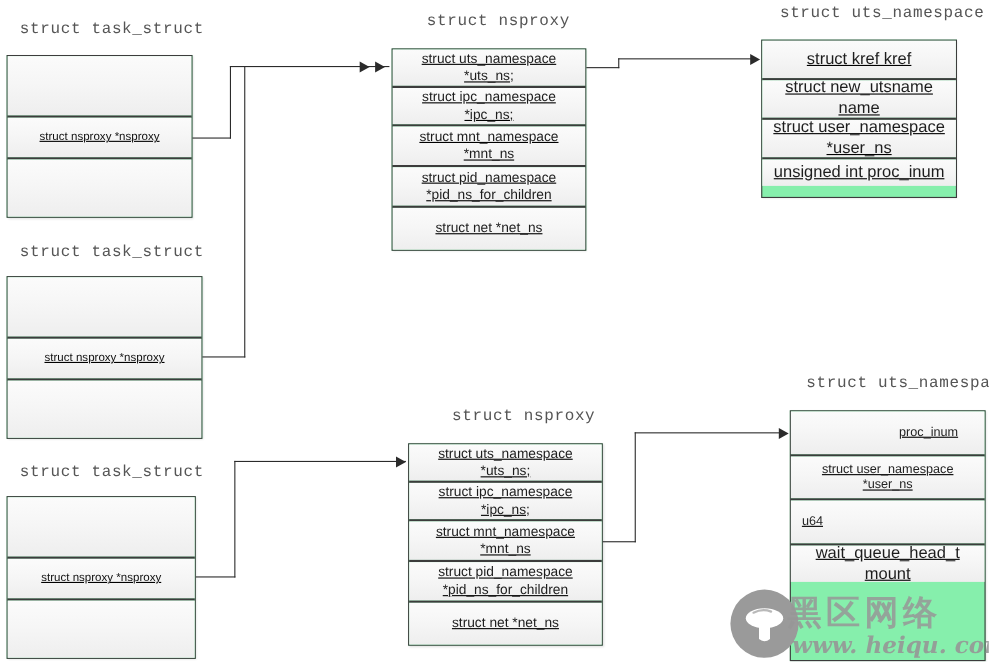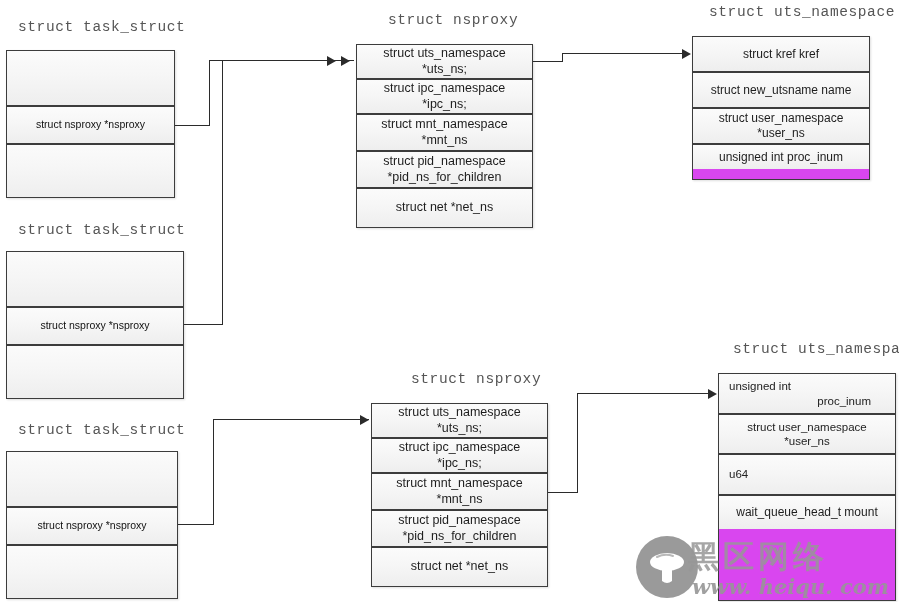--- a/index.html
+++ b/index.html
@@ -24,22 +24,23 @@
     color: #555555;
     letter-spacing: 0.6px;
     white-space: nowrap;
   }
 
   
   .struct-box {
     position: absolute;
     box-sizing: border-box;
     border: 1px solid #3c3c3c;
-    background: #d946ef;
+    background: #86efac;
     box-shadow: 1px 1px 2px rgba(0,0,0,0.13);
+    text-decoration: underline;
   }
   .row {
     position: relative;
     box-sizing: border-box;
     width: 100%;
     background: linear-gradient(to bottom, #fbfbfb 0%, #f6f6f6 45%, #eeeeee 100%);
     border-bottom: 2px solid #3c3c3c;
     display: flex;
     align-items: center;
     justify-content: center;
@@ -50,21 +51,21 @@
     overflow: hidden;
   }
   .row:last-child { border-bottom: none; }
   .row .txt { display: block; padding: 0 6px; white-space: pre-line; }
 
   
   .task-row .txt { font-size: 10.5px; color: #111; }
 
   
   .ns-row .txt { font-size: 12.5px; color: #1d1d1d; }
-  .uts-row .txt { font-size: 12px; color: #1d1d1d; }
+  .uts-row .txt { font-size: 15px; color: #1d1d1d; }
 
   
   .split {
     display: block;
     width: 100%;
     padding: 0 10px;
     box-sizing: border-box;
     text-align: left;
   }
   .split .a { display: block; }
@@ -214,21 +215,20 @@
     </div>
     <div class="row uts-row" style="height:24px;">
       <span class="txt">unsigned int proc_inum</span>
     </div>
   </div>
 
   <div class="struct-title" style="left:733px; top:341px;">struct uts_namespace</div>
   <div class="struct-box" style="left:718px; top:373px; width:178px; height:228px;">
     <div class="row uts-row" style="height:41px;">
       <span class="split">
-        <span class="a">unsigned int</span>
         <span class="b">proc_inum</span>
       </span>
     </div>
     <div class="row uts-row" style="height:40px;">
       <span class="split" style="text-align:center;">
         <span class="a" style="text-align:center;">struct user_namespace</span>
         <span class="b" style="text-align:center; padding-right:0;">*user_ns</span>
       </span>
     </div>
     <div class="row uts-row" style="height:41px;">
@@ -259,21 +259,21 @@
   <div class="hline" style="left:178px; top:524px; width:36px;"></div>
   <div class="vline" style="left:213px; top:419px; height:106px;"></div>
   <div class="hline" style="left:213px; top:419px; width:156px;"></div>
   <div class="arrow" style="left:360px; top:415px;"></div>
 
   <div class="hline" style="left:548px; top:492px; width:30px;"></div>
   <div class="vline" style="left:577px; top:393px; height:100px;"></div>
   <div class="hline" style="left:577px; top:393px; width:132px;"></div>
   <div class="arrow" style="left:708px; top:389px;"></div>
 
-  <div class="wm" style="left:636px; top:534px; width:235px; height:68px;">
+  <div class="wm" style="left:664px; top:534px; width:235px; height:68px;">
     <div class="wm-logo" style="position:absolute; left:0px; top:2px;">
       <svg width="44" height="44" viewBox="0 0 44 44" aria-hidden="true">
         <ellipse cx="22" cy="17" rx="17" ry="9" fill="#ffffff"></ellipse>
         <path d="M12 12 Q20 8 28 11" stroke="#b9b9b9" stroke-width="2" fill="none" stroke-linecap="round"></path>
         <path d="M17 21 L17 36 Q22 40 27 36 L27 21 Z" fill="#ffffff"></path>
       </svg>
     </div>
     <div class="wm-cn" style="position:absolute; left:52px; top:2px;">黑区网络</div>
     <div class="wm-url" style="position:absolute; left:56px; top:40px;">www. heiqu. com</div>
   </div>

